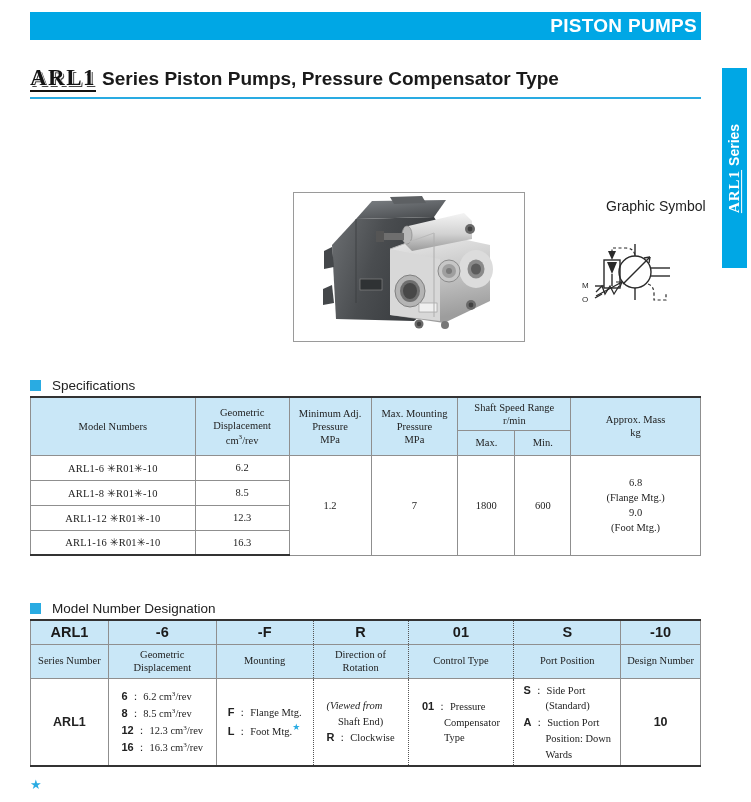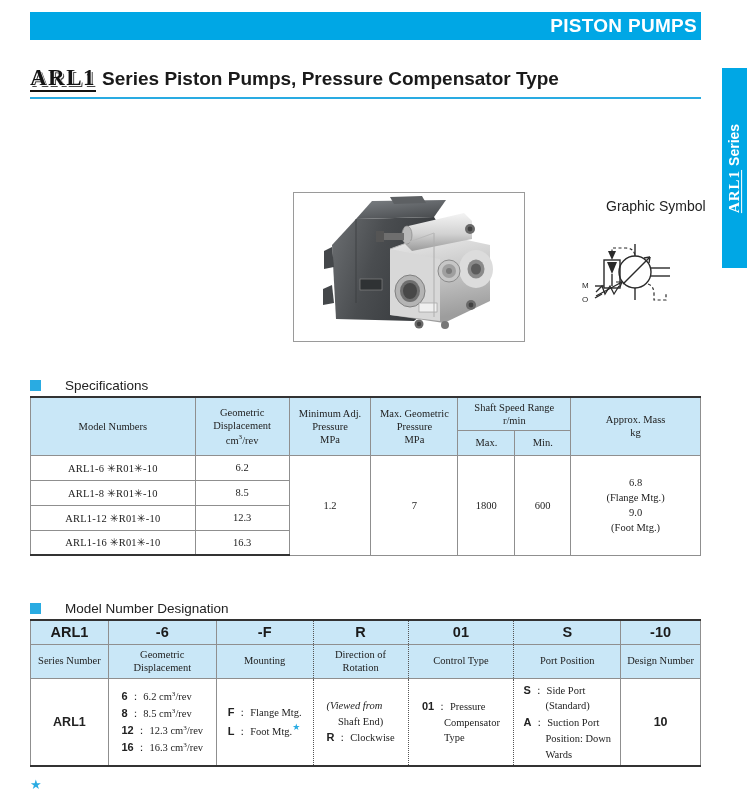--- a/index.html
+++ b/index.html
@@ -120,21 +120,21 @@
     position: absolute;
     left: 578px; top: 236px;
     width: 112px; height: 80px;
   }
 
   
   .sec-head {
     position: absolute;
     display: flex;
     align-items: center;
-    gap: 24px;
+    gap: 11px;
     font-size: 13.5px;
     color: #222;
     text-align: right;
   }
   .sec-sq {
     width: 11px; height: 11px;
     background: #29ABE2;
     display: inline-block;
   }
 
@@ -383,21 +383,21 @@
           <div>Geometric</div>
           <div>Displacement</div>
           <div>cm<sup>3</sup>/rev</div>
         </th>
         <th rowspan="2" class="thick-top" style="width:82px;">
           <div>Minimum Adj.</div>
           <div>Pressure</div>
           <div>MPa</div>
         </th>
         <th rowspan="2" class="thick-top" style="width:87px;">
-          <div>Max. Geometric</div>
+          <div>Max. Mounting</div>
           <div>Pressure</div>
           <div>MPa</div>
         </th>
         <th colspan="2" class="thick-top" style="height:33px;">
           <div>Shaft Speed Range</div>
           <div>r/min</div>
         </th>
         <th rowspan="2" class="thick-top" style="width:130px;">
           <div>Approx. Mass</div>
           <div>kg</div>

